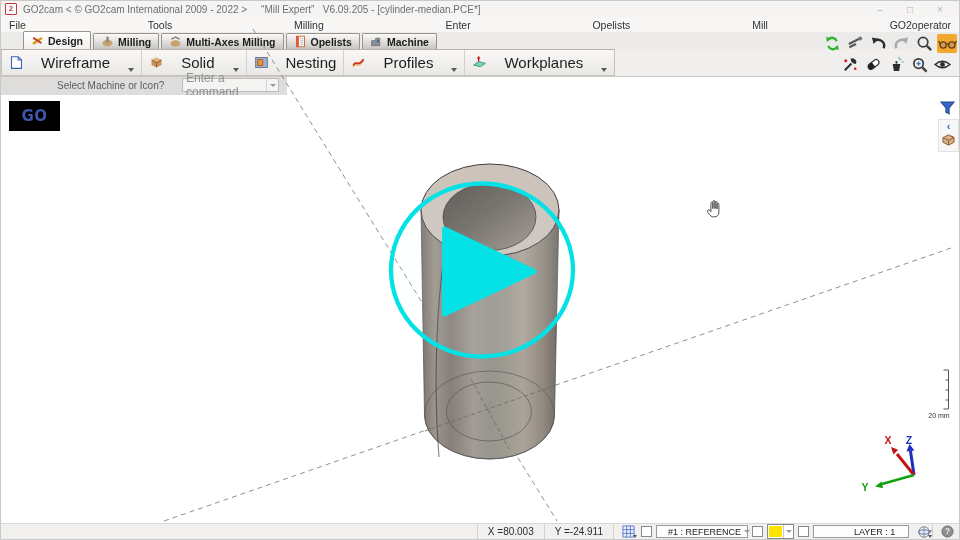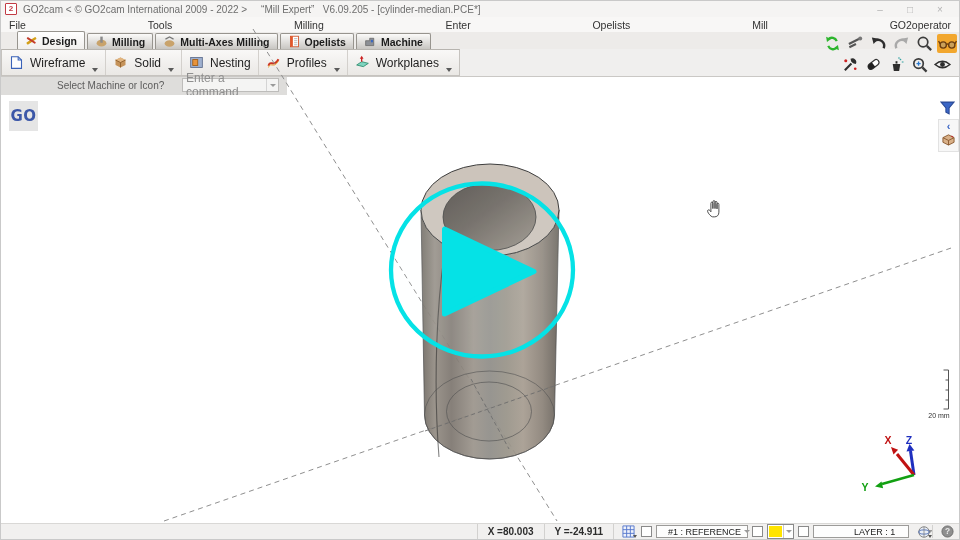--- a/index.html
+++ b/index.html
@@ -8,52 +8,52 @@
   .titlebar{height:16px;display:flex;align-items:center;gap:6px;background:#f5f4f3;padding:0 4px;}
   .appicon{width:10px;height:10px;border:1.4px solid #c23a44;color:#c23a44;font-size:8px;font-weight:bold;line-height:10px;text-align:center;background:#fff;border-radius:1px;flex:none;}
   .title{flex:1;font-size:10px;color:#6e6e6e;white-space:pre;overflow:hidden;}
   .winctrls{display:flex;gap:0;color:#b4b4b4;font-size:10px;}
   .winctrls span{width:30px;text-align:center;}
   
   .menubar{height:15px;display:flex;align-items:center;background:#f8f7f6;font-size:10.5px;color:#333;justify-content:space-between;}
   .menubar span{padding:0 8px;}
   
   .ribbon{position:relative;background:#edebe9;border-bottom:1px solid #cac8c5;}
-  .tabstrip{display:flex;align-items:flex-end;height:17px;padding-left:16px;gap:2px;}
+  .tabstrip{display:flex;align-items:flex-end;height:17px;padding-left:22px;gap:2px;}
   .tab{display:inline-flex;align-items:center;gap:4px;height:15px;padding:0 7px;font-size:10.5px;font-weight:bold;color:#1c1c1c;background:linear-gradient(#fbfaf9,#c8c6c2);border:1px solid #97948e;border-bottom:none;border-radius:2px 2px 0 0;}
   .tab.active{background:linear-gradient(#ffffff,#f1efed);height:17px;position:relative;z-index:2;}
   .toolrow{display:flex;height:27px;background:#f0efee;align-items:stretch;}
   .toolgroup{display:flex;align-items:stretch;border:1px solid #c6c3bf;border-top-color:#b7b4af;background:linear-gradient(#f9f8f7,#eae8e5);margin-left:0;}
-  .tool{display:flex;align-items:center;gap:6px;padding:0 7px;font-size:12px;color:#1e1e1e;position:relative;}
+  .tool{display:flex;align-items:center;gap:17px;padding:0 7px;font-size:15px;color:#1e1e1e;position:relative;}
   .tool + .tool{border-left:1px solid #d3d0cc;}
   .caret{width:0;height:0;border-left:3px solid transparent;border-right:3px solid transparent;border-top:4px solid #5a5a5a;align-self:flex-end;margin:0 0 3px 1px;}
   .ribbon-icons{position:absolute;top:2px;right:2px;display:flex;flex-direction:column;align-items:flex-end;gap:2px;z-index:3;}
   .icorow{display:flex;gap:3px;align-items:center;}
   .icorow.second{margin-right:5px;}
   .ribicon{width:20px;height:19px;display:flex;align-items:center;justify-content:center;}
   .ribicon.hl{background:#f2a72e;border-radius:2px;}
   
   .promptrow{height:18px;display:flex;background:#fff;}
   .promptbar{position:relative;width:286px;background:#dedddb;}
   .promptlabel{position:absolute;left:56px;top:3px;font-size:10px;color:#5c5c5c;}
   .cmdcombo{position:absolute;left:181px;top:1px;width:97px;height:14px;background:#f4f4f3;border:1px solid #bdbcba;display:flex;align-items:center;font-size:12px;color:#8f8f8f;box-sizing:border-box;}
   .cmdcombo .val{flex:1;padding-left:3px;}
   .cmdcombo .chev{width:11px;height:100%;border-left:1px solid #d4d4d4;display:flex;align-items:center;justify-content:center;}
   .chevglyph{width:0;height:0;border-left:3px solid transparent;border-right:3px solid transparent;border-top:3.5px solid #9a9a9a;}
   
   .main{position:relative;height:428px;background:#fff;}
-  .gobtn{position:absolute;left:8px;top:6px;width:29px;height:30px;background:#e5e5e5;color:#3c57a8;font-weight:bold;font-size:15px;letter-spacing:.5px;display:flex;align-items:center;justify-content:center;font-family:"DejaVu Sans",sans-serif;text-align:center;}
+  .gobtn{position:absolute;left:8px;top:6px;width:51px;height:30px;background:#000000;color:#3c57a8;font-weight:bold;font-size:15px;letter-spacing:.5px;display:flex;align-items:center;justify-content:center;font-family:"DejaVu Sans",sans-serif;text-align:center;}
   .funnelbtn{position:absolute;right:3px;top:6px;width:16px;height:15px;}
   .sidepanel{position:absolute;right:0;top:24px;width:21px;height:33px;background:#f7f7f7;border:1px solid #e2e2e2;display:flex;flex-direction:column;align-items:center;gap:1px;padding-top:1px;box-sizing:border-box;}
   .collapsechev{color:#3a66c6;font-weight:bold;font-size:11px;line-height:11px;}
   
   .scene{position:absolute;left:0;top:0;width:960px;height:540px;z-index:15;pointer-events:none;}
   
   .statusbar{position:relative;z-index:20;height:15px;background:#f1f0ef;border-top:1px solid #d9d8d6;display:flex;align-items:center;justify-content:flex-end;font-size:10px;color:#2d2d2d;padding-right:3px;}
-  .sb-coord{height:15px;display:flex;align-items:center;padding:0 10px;border-left:1px solid #d2d1cf;border-right:1px solid #d2d1cf;white-space:pre;font-weight:bold;}
+  .sb-coord{height:15px;display:flex;align-items:center;padding:0 10px;border-left:1px solid #d2d1cf;border-right:1px solid #d2d1cf;white-space:pre;}
   .sb-gap{width:6px;}
   .sb-iconbtn{position:relative;width:17px;height:13px;display:flex;align-items:center;justify-content:center;}
   .minicaret{position:absolute;right:0;bottom:0;width:0;height:0;border-left:2.5px solid transparent;border-right:2.5px solid transparent;border-top:3px solid #555;}
   .sb-check{width:9px;height:9px;background:#fff;border:1px solid #8a8a8a;margin:0 4px;flex:none;}
   .sb-combo{height:13px;display:flex;align-items:center;gap:3px;background:#fdfdfd;border:1px solid #9c9b99;padding:0 8px;box-sizing:border-box;}
   .sb-combo .val{font-size:9px;color:#222;white-space:nowrap;flex:1;}
   .sb-swatchwrap{display:flex;align-items:center;height:13px;border:1px solid #8a8a8a;background:#fff;}
   .sb-swatch{width:13px;height:11px;background:#ffe400;margin:0 1px;}
   .sb-swcaret{width:9px;height:100%;display:flex;align-items:center;justify-content:center;border-left:1px solid #c9c9c9;}
   .bottomstrip{height:4px;display:flex;}

